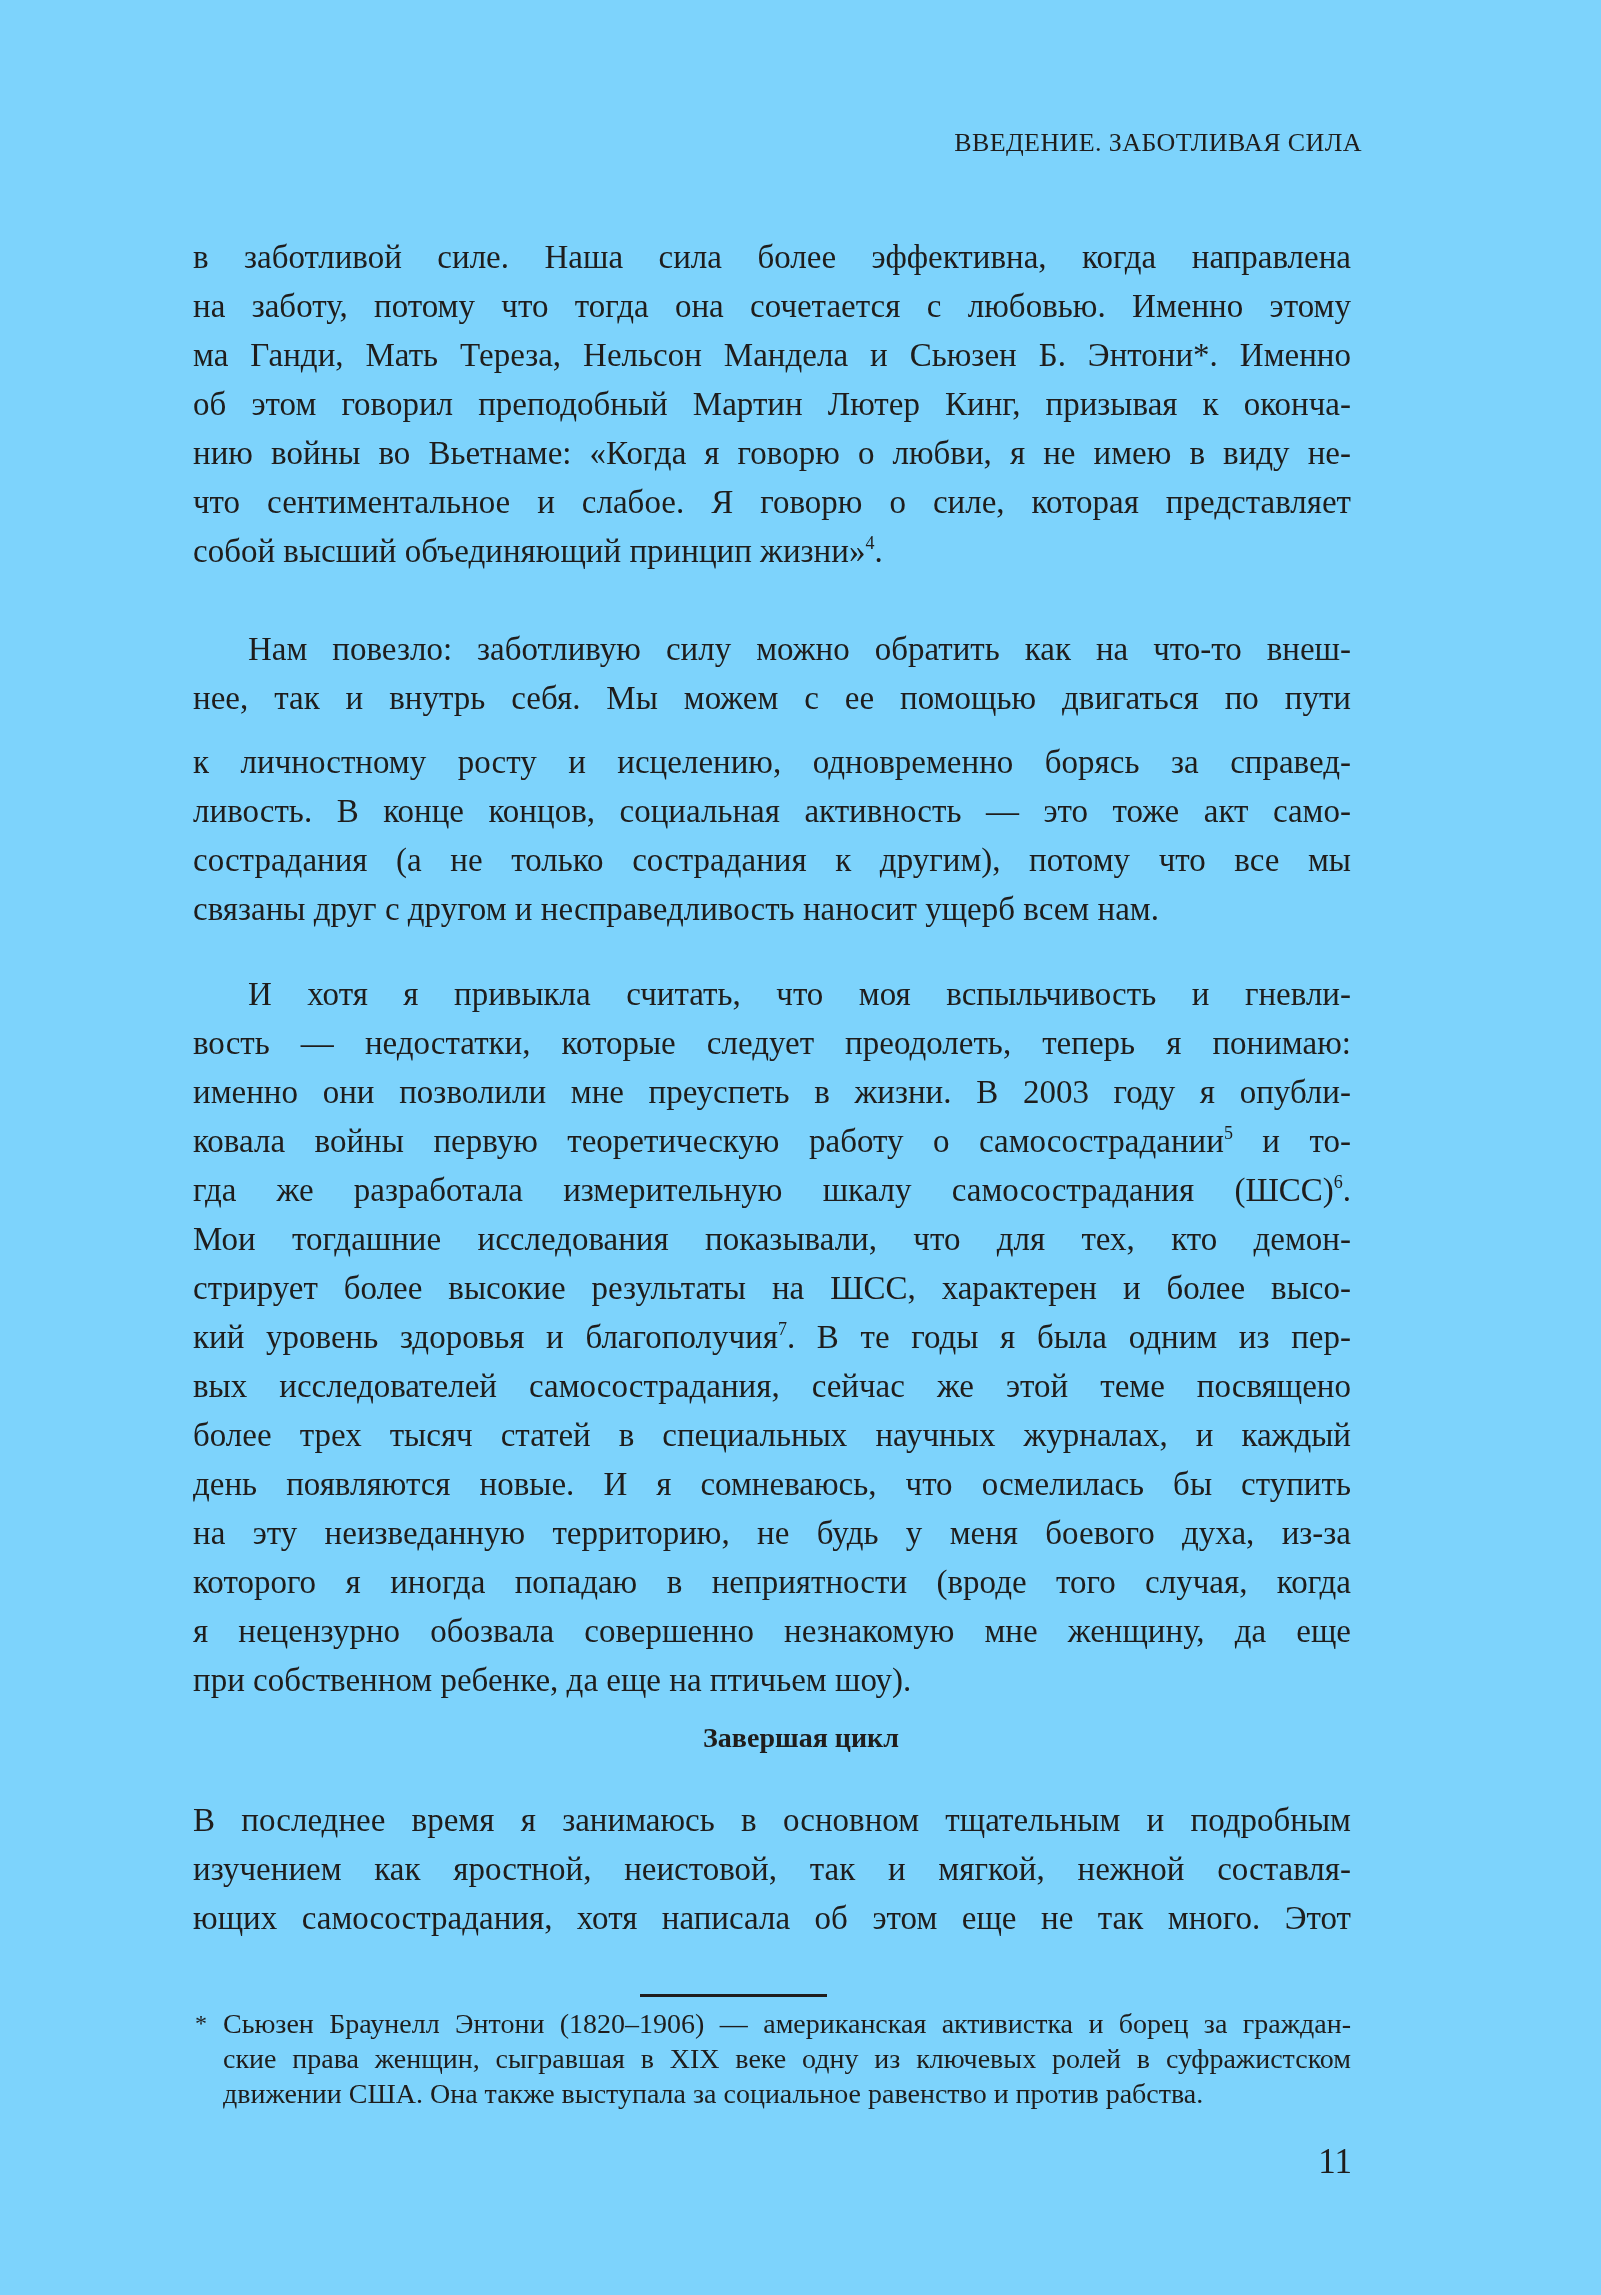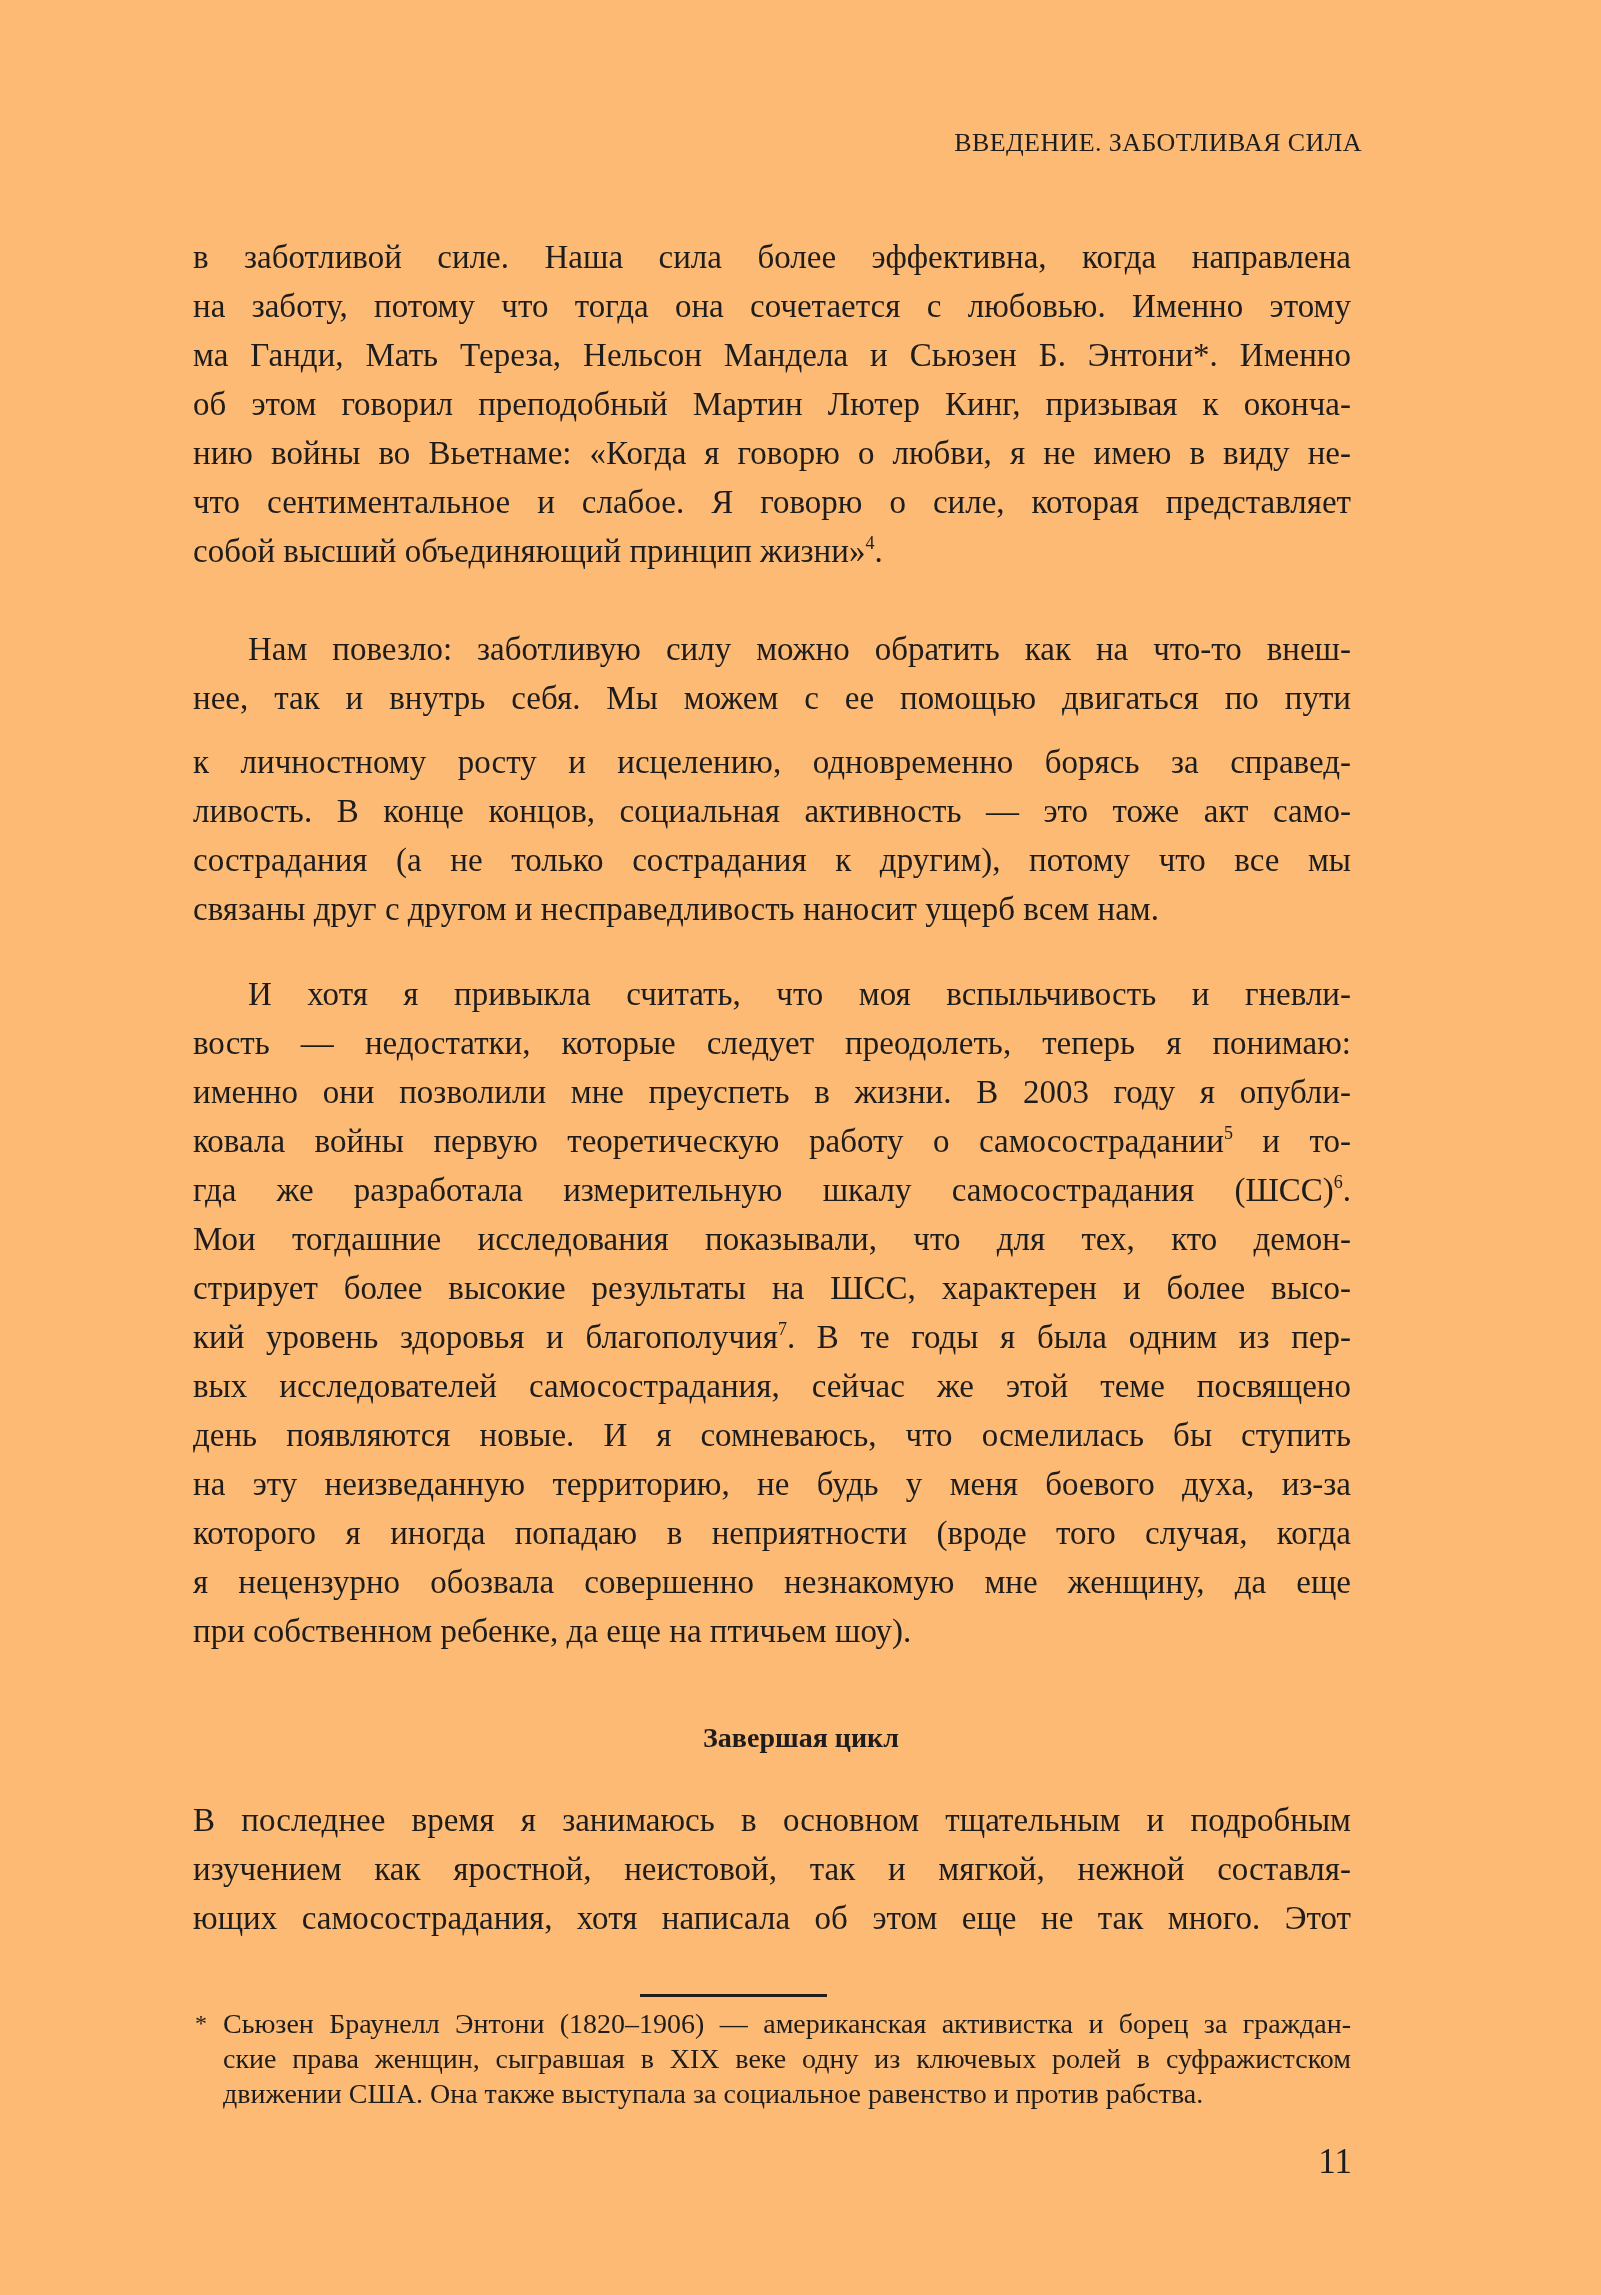--- a/index.html
+++ b/index.html
@@ -1,17 +1,17 @@
 <!DOCTYPE html>
 <html style="font-size:13.2px"><head>
 <meta charset="utf-8">
 <style>
   html, body { margin: 0; padding: 0; background: #ffffff; }
   body { width: 1602px; height: 2295px; position: relative; overflow: hidden; }
-  .page { position: absolute; left: 0; top: 0; width: 1602px; height: 2295px; background: #fdba74; color: #1f1d1c; font-family: "DejaVu Serif", "Liberation Serif", serif; }
+  .page { position: absolute; left: 0; top: 0; width: 1602px; height: 2295px; background: #7dd3fc; color: #1f1d1c; font-family: "DejaVu Serif", "Liberation Serif", serif; }
   .running-header { position: absolute; top: 128px; right: 240px; font-size: 26px; letter-spacing: 0.4px; color: #1f1d1c; font-family: "Liberation Serif", serif; }
   .body-text { position: absolute; left: 193px; width: 1158px; }
   .line { display: block; height: 49px; line-height: 49px; font-size: 33px; text-align: justify; text-align-last: justify; white-space: nowrap; font-family: "Liberation Serif", serif; transform-origin: left center; }
   .line.last { text-align-last: left; }
   .line.indent { padding-left: 55px; }
   sup { font-size: 18px; line-height: 0; vertical-align: 13.2px; }
   .p1 { top: 233px; }
   .p2 { top: 625px; }
   .p3 { top: 970px; }
   .section-heading { position: absolute; top: 1722px; left: 0; width: 1602px; text-align: center; font-size: 28px; font-weight: bold; font-family: "Liberation Serif", serif; }
@@ -52,20 +52,21 @@
   <div class="body-text p3">
     <span class="line indent" style="display: block; width: auto;">И хотя я привыкла считать, что моя вспыльчивость и гневли-</span>
     <span class="line" style="display: block; width: auto;">вость — недостатки, которые следует преодолеть, теперь я понимаю:</span>
     <span class="line" style="display: block; width: auto;">именно они позволили мне преуспеть в жизни. В 2003 году я опубли-</span>
     <span class="line" style="display: block; width: auto;"><span>ковала войны первую теоретическую работу о самосострадании</span><sup>5</sup><span> и то-</span></span>
     <span class="line" style="display: block; width: auto;"><span>гда же разработала измерительную шкалу самосострадания (ШСС)</span><sup>6</sup><span>.</span></span>
     <span class="line" style="display: block; width: auto;">Мои тогдашние исследования показывали, что для тех, кто демон-</span>
     <span class="line" style="display: block; width: auto;">стрирует более высокие результаты на ШСС, характерен и более высо-</span>
     <span class="line" style="display: block; width: auto;"><span>кий уровень здоровья и благополучия</span><sup>7</sup><span>. В те годы я была одним из пер-</span></span>
     <span class="line" style="display: block; width: auto;">вых исследователей самосострадания, сейчас же этой теме посвящено</span>
+    <span class="line" style="display: block; width: auto;">более трех тысяч статей в специальных научных журналах, и каждый</span>
     <span class="line" style="display: block; width: auto;">день появляются новые. И я сомневаюсь, что осмелилась бы ступить</span>
     <span class="line" style="display: block; width: auto;">на эту неизведанную территорию, не будь у меня боевого духа, из-за</span>
     <span class="line" style="display: block; width: auto;">которого я иногда попадаю в неприятности (вроде того случая, когда</span>
     <span class="line" style="display: block; width: auto;">я нецензурно обозвала совершенно незнакомую мне женщину, да еще</span>
     <span class="line last" style="display: block; width: auto;">при собственном ребенке, да еще на птичьем шоу).</span>
   </div>
 
   <div class="section-heading">Завершая цикл</div>
 
   <div class="body-text p4">

